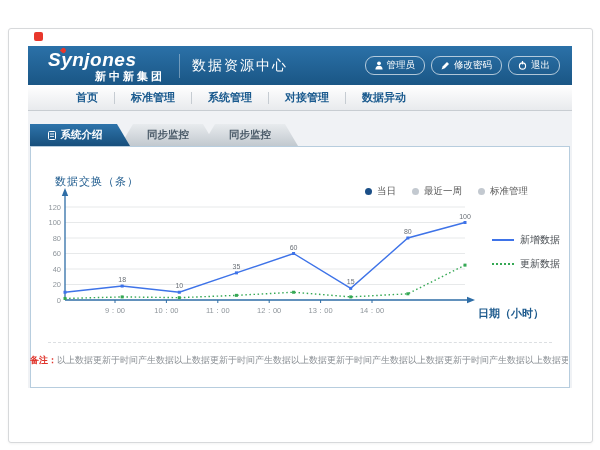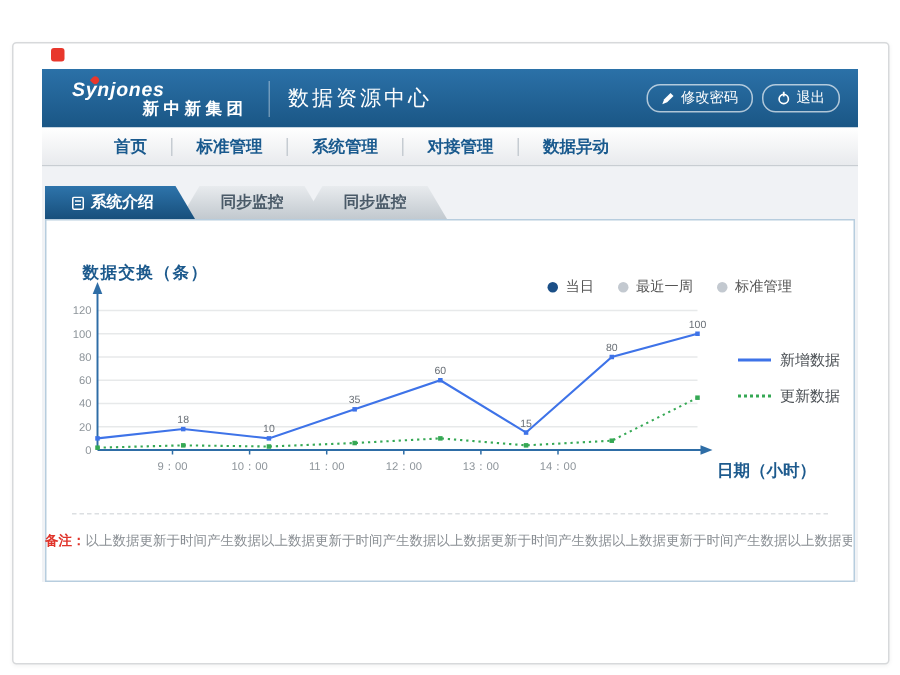--- a/index.html
+++ b/index.html
@@ -7,21 +7,21 @@
        font-family:"Liberation Sans","DejaVu Sans",sans-serif;}
   .window{position:absolute;left:8px;top:28px;width:583px;height:413px;
           border:1px solid #d7d9db;border-radius:3px;background:#fff;
           box-shadow:0 1px 3px rgba(0,0,0,0.05);}
   .favicon{position:absolute;left:34px;top:32px;width:9px;height:9px;border-radius:2px;}
 
   
   .header{position:absolute;left:28px;top:46px;width:544px;height:39px;
           background:linear-gradient(#2b71a8,#1a5685);display:flex;align-items:center;}
   .logo-block{margin-left:20px;line-height:1;position:relative;white-space:nowrap;}
-  .logo-script{color:#fff;font-size:13px;font-weight:bold;font-style:italic;letter-spacing:0.5px;display:block;}
+  .logo-script{color:#fff;font-size:19px;font-weight:bold;font-style:italic;letter-spacing:0.5px;display:block;}
   .logo-accent{position:absolute;left:13px;top:-2px;width:5px;height:5px;border-radius:50% 50% 50% 0;background:#e8372c;transform:rotate(45deg);}
   .logo-sub{color:#fff;font-size:11px;font-weight:bold;letter-spacing:3px;display:block;margin-top:2px;margin-left:47px;}
   .header-divider{width:1px;height:24px;background:rgba(255,255,255,0.35);margin:0 12px 0 14px;}
   .app-title{color:#fff;font-size:14px;font-weight:normal;letter-spacing:2px;}
   .header-actions{margin-left:auto;margin-right:12px;display:flex;gap:6px;align-items:center;}
   .pill{display:flex;align-items:center;gap:4px;border:1px solid rgba(255,255,255,0.65);
         border-radius:9px;padding:2px 9px;color:#fff;font-size:9.5px;cursor:pointer;}
   .pill svg{display:block;}
 
   
@@ -43,21 +43,21 @@
   .tab2{margin-left:-10px;z-index:2;}
   .tab3{margin-left:-14px;z-index:1;}
 
   .panel{position:absolute;left:2px;top:35px;width:538px;height:240px;background:#fff;
          border:1px solid #b7cdde;}
 
   .filters{position:absolute;right:44px;top:41px;display:flex;gap:16px;align-items:center;}
   .filter{display:flex;align-items:center;gap:5px;font-size:9.5px;color:#555;cursor:pointer;margin-top:33px;}
   .radio{width:7px;height:7px;border-radius:50%;}
 
-  .y-axis-title{position:absolute;left:27px;top:63px;font-size:11px;font-weight:bold;color:#1d5a8d;letter-spacing:1px;}
+  .y-axis-title{position:absolute;left:27px;top:63px;font-size:11px;font-weight:normal;color:#1d5a8d;letter-spacing:1px;}
   .x-axis-title{position:absolute;left:450px;top:195px;font-size:11px;font-weight:bold;color:#1d5a8d;white-space:nowrap;}
 
   .chart-wrap{position:absolute;left:10px;top:77px;width:452px;height:138px;}
   .tick{font-size:7.5px;fill:#8e959b;}
   .dlabel{font-size:7px;fill:#6a7077;}
 
   .series-legend{position:absolute;left:464px;top:122px;display:flex;flex-direction:column;gap:10px;}
   .legend-item{display:flex;align-items:center;gap:6px;font-size:10px;color:#4a4f54;cursor:pointer;white-space:nowrap;}
   .sample-solid{width:22px;height:0;border-top:2px solid;}
   .sample-dotted{width:22px;height:0;border-top:2px dotted;}
@@ -74,20 +74,27 @@
 
 <div class="header">
   <div class="logo-block">
     <span class="logo-accent"></span>
     <span class="logo-script">Synjones</span>
     <span class="logo-sub">新中新集团</span>
   </div>
   <div class="header-divider"></div>
   <div class="app-title">数据资源中心</div>
   <div class="header-actions">
+    <div class="pill">
+      <svg width="8" height="9" viewBox="0 0 8 9">
+        <circle cx="4" cy="2.3" r="1.9" fill="#fff"></circle>
+        <path d="M0.4 8.6 Q0.4 4.8 4 4.8 Q7.6 4.8 7.6 8.6 Z" fill="#fff"></path>
+      </svg>
+      <span>管理员</span>
+    </div>
     <div class="pill">
       <svg width="9" height="9" viewBox="0 0 9 9">
         <path d="M0.5 8.5 L1.8 5.2 L6 1 L8 3 L3.8 7.2 Z" fill="#fff"></path>
       </svg>
       <span>修改密码</span>
     </div>
     <div class="pill">
       <svg width="9" height="9" viewBox="0 0 9 9">
         <circle cx="4.5" cy="5" r="3.1" fill="none" stroke="#fff" stroke-width="1.1"></circle>
         <line x1="4.5" y1="0" x2="4.5" y2="3.4" stroke="#fff" stroke-width="1.2"></line>

